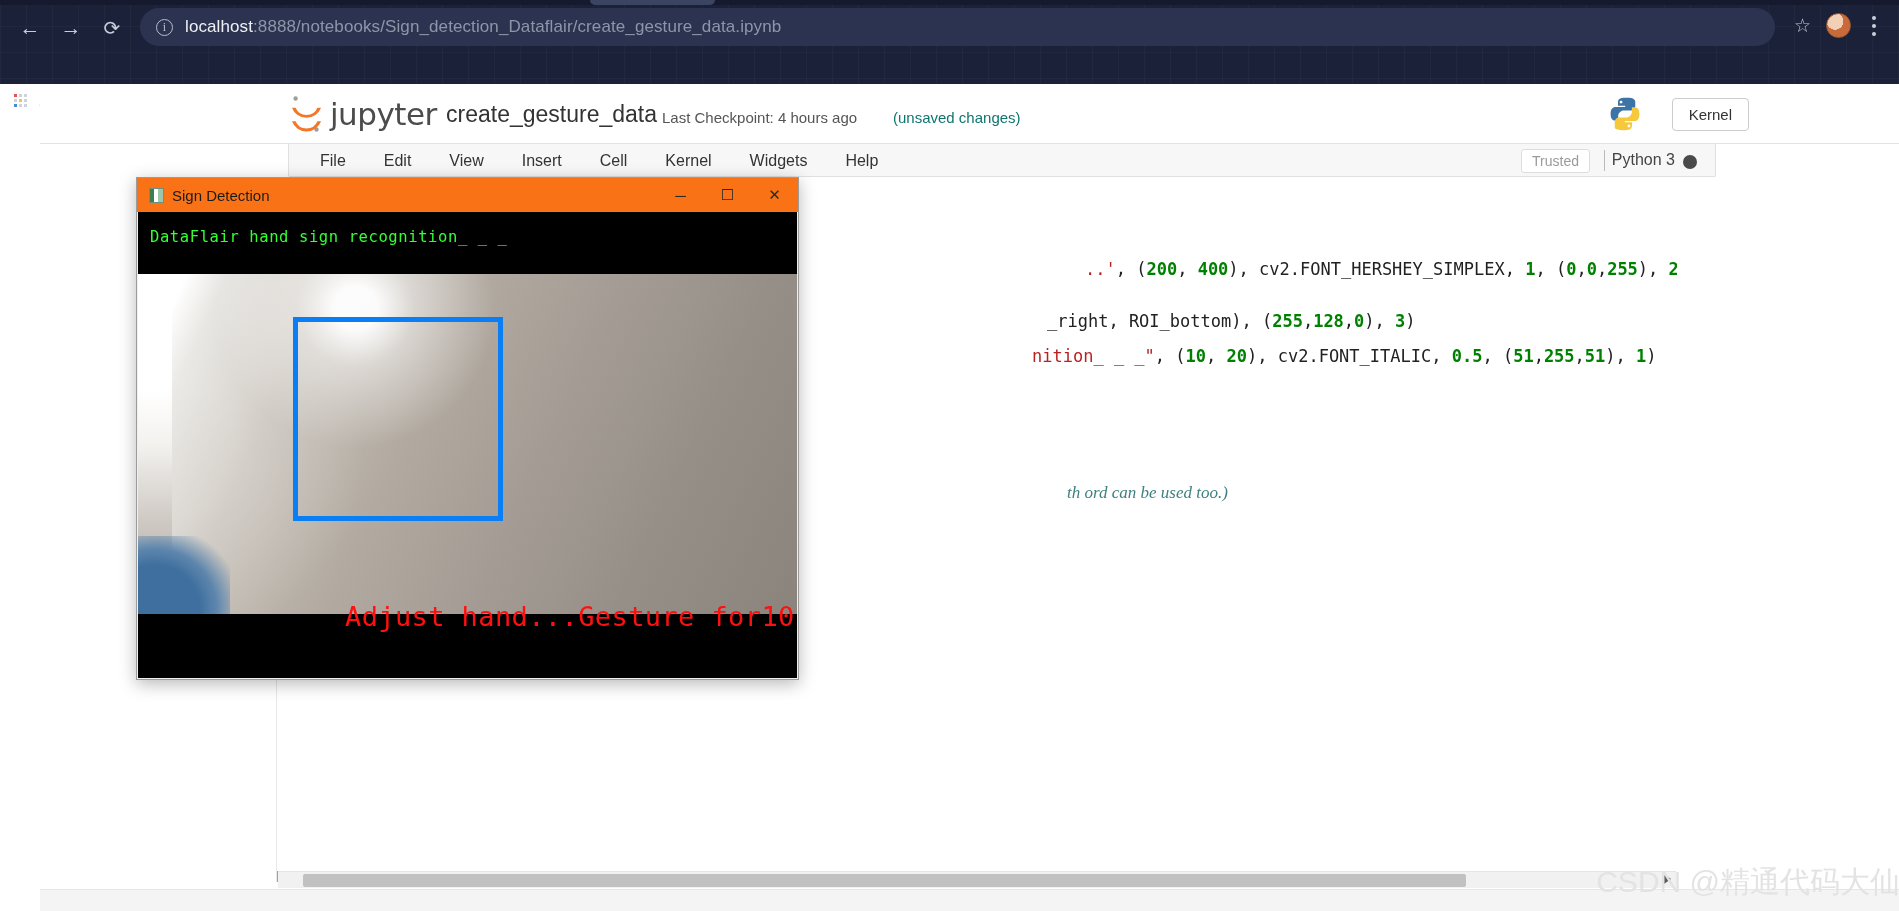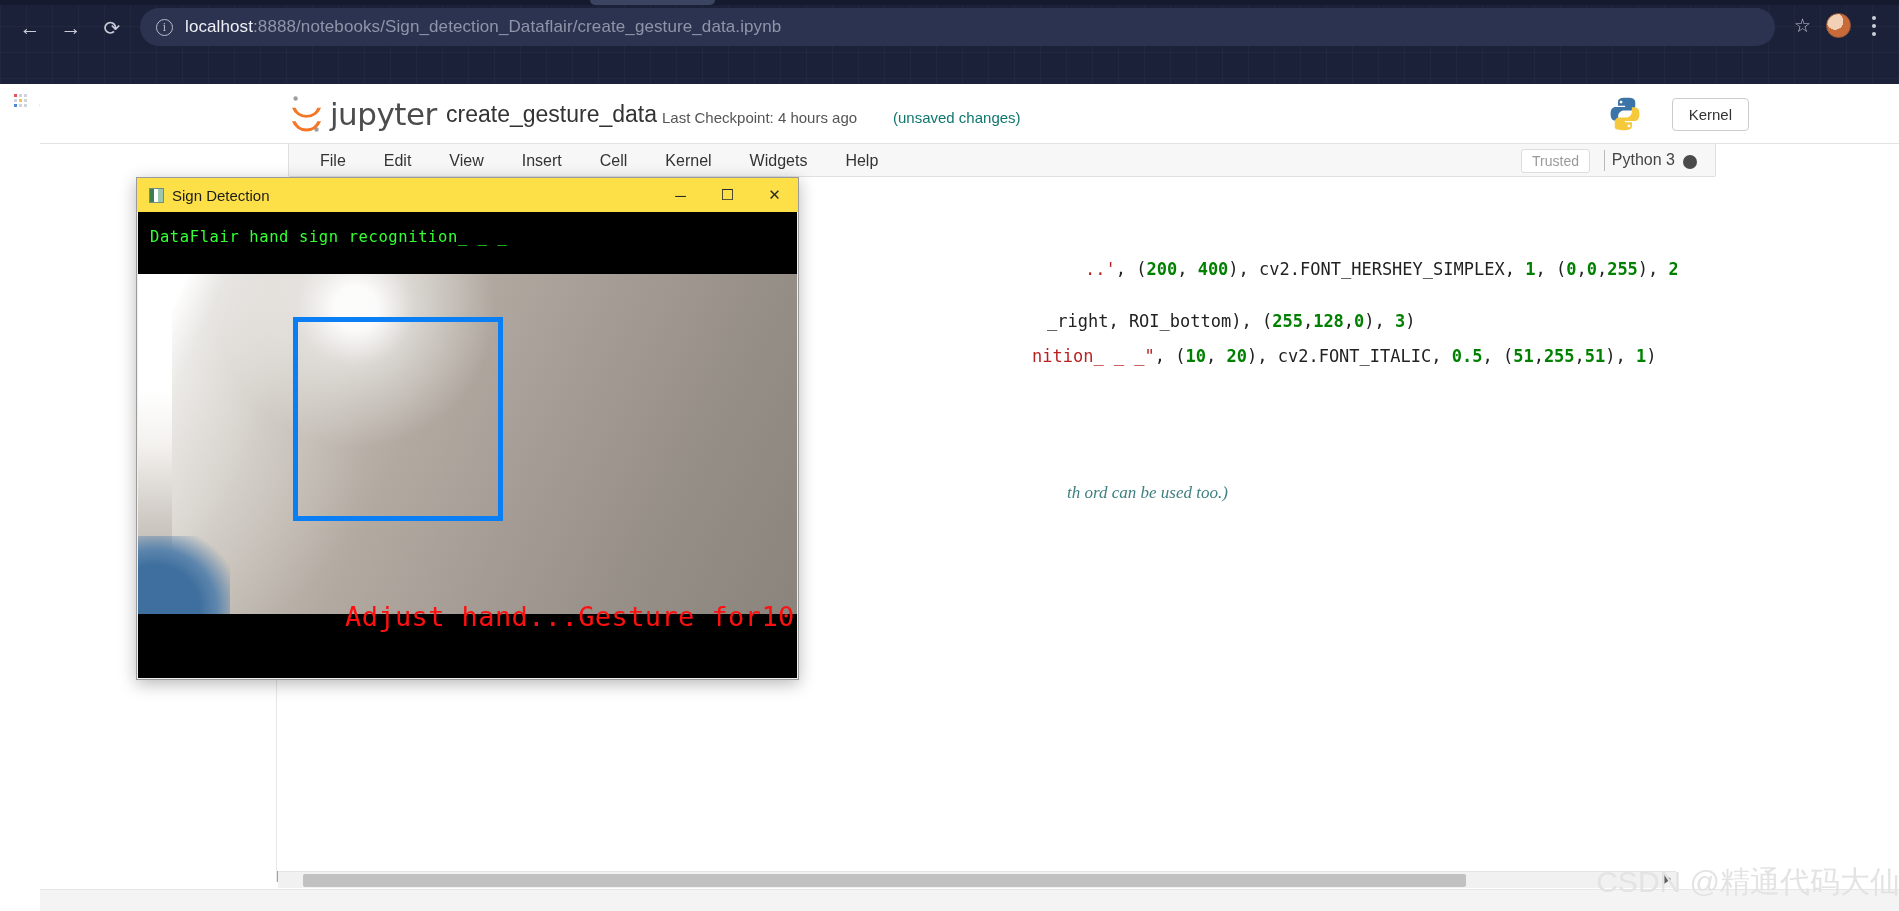--- a/index.html
+++ b/index.html
@@ -214,21 +214,21 @@
   
   #sign-window {
     position: absolute; left: 136px; top: 177px;
     width: 663px; height: 503px;
     background: #f0f0f0;
     border: 1px solid #9b9b9b;
     box-shadow: 0 4px 16px rgba(0,0,0,.28);
   }
   #sign-titlebar {
     position: absolute; left: 0; top: 0; width: 661px; height: 34px;
-    background: #fde047; display: flex; align-items: center;
+    background: #f97316; display: flex; align-items: center;
   }
   #sign-app-icon {
     width: 15px; height: 15px; margin-left: 12px; margin-right: 8px;
     background: linear-gradient(90deg, #3e7d52 0 34%, #ffffff 34% 60%, #9dc6ae 60% 100%);
     border: 1px solid #6f8f7c;
   }
   #sign-title { font-size: 15px; color: #1c1c1c; }
   .win-btn {
     position: absolute; top: 0; width: 47px; height: 34px;
     display: flex; align-items: center; justify-content: center;

